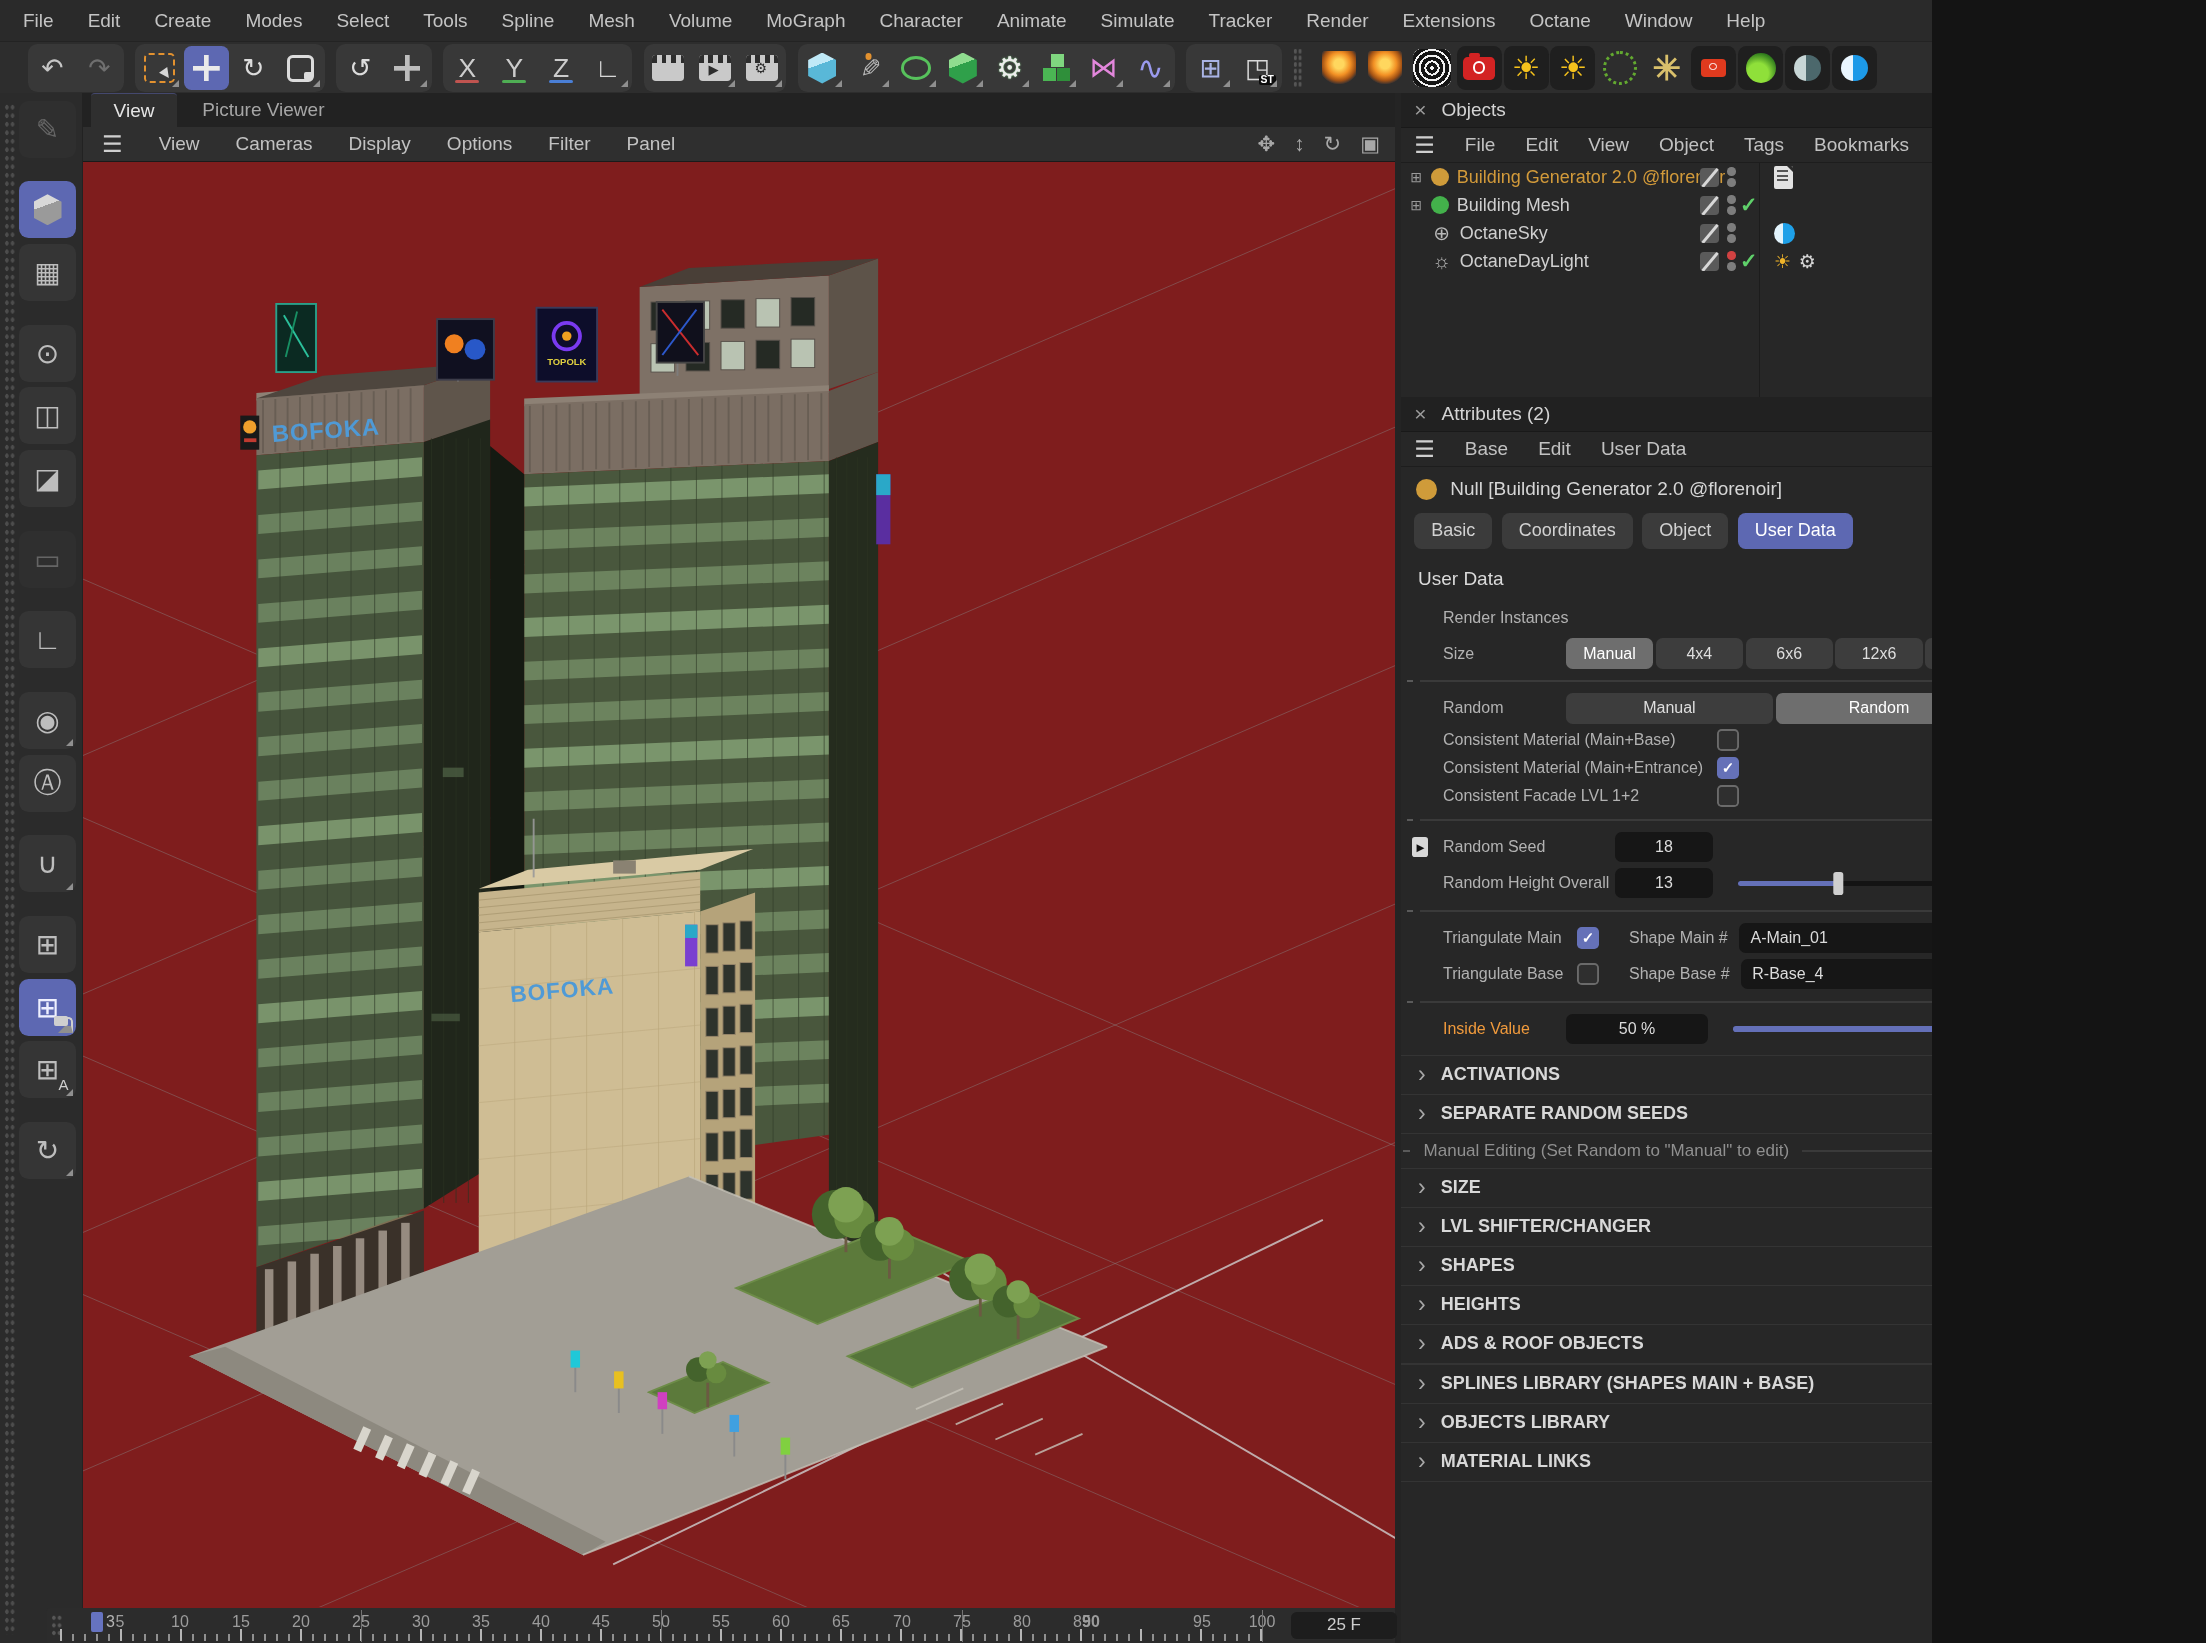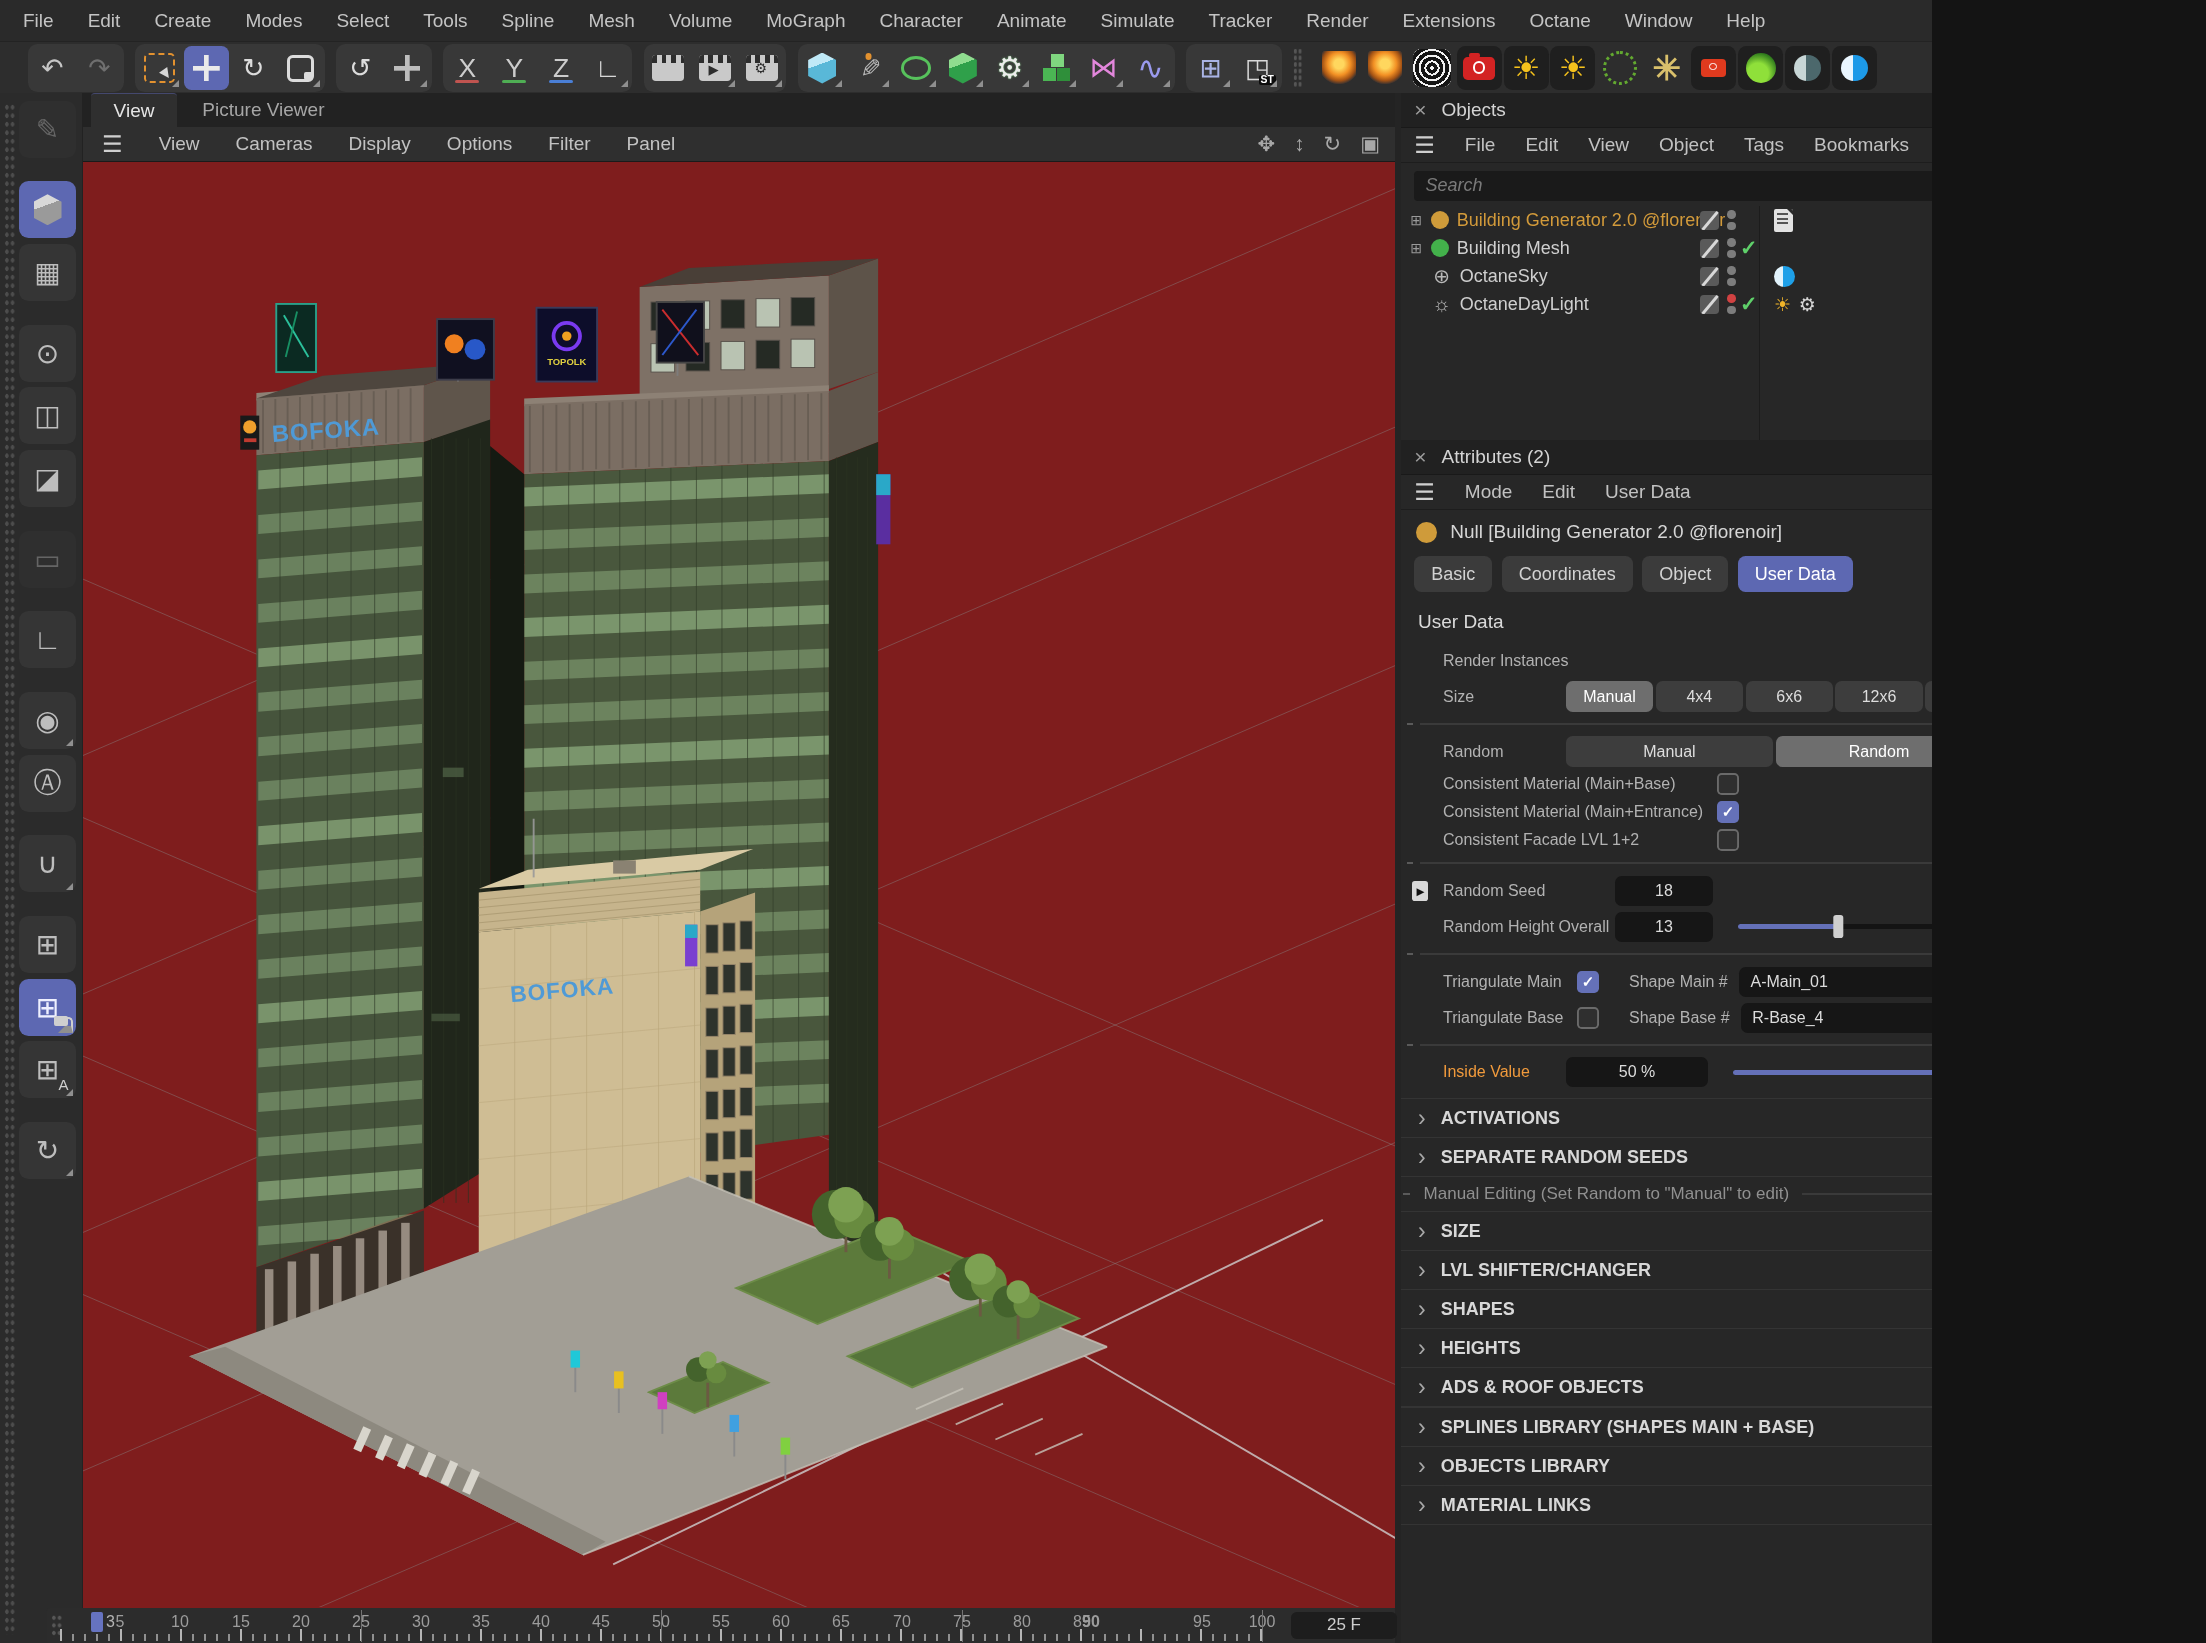--- a/index.html
+++ b/index.html
@@ -758,21 +758,20 @@
           <span class="menu-item">Tags</span>
           <span class="menu-item">Bookmarks</span>
         </span>
       <span class="pright">
         <span class="icon-mag"></span>
         <span>⌂</span>
         <span class="icon-filt"></span>
         <span>◳</span>
       </span>
     </div>
-    <div class="search">Search</div>
     <div class="tree" id="tree">
       <div class="tree-colline"></div>
     <div class="trow">
           <span class="texp">⊞</span>
           <span class="tdot" style="background: rgb(207, 155, 58);"></span>
           <span style="color: rgb(210, 154, 58);">Building Generator 2.0 @florenoir</span>
           <span class="c-pencil"></span>
           <span class="c-dots">
             <i></i>
             <i></i>
@@ -823,21 +822,21 @@
       </div>
 
     <div class="attr">
       <div class="phead">
         <span class="pclose">×</span>
         <span>Attributes (2)</span>
       </div>
       <div class="pmenu">
         <span class="hamb">☰</span>
         <span id="amenuitems" style="display:flex;gap:30px">
-            <span class="menu-item">Mode</span>
+            <span class="menu-item">Base</span>
             <span class="menu-item">Edit</span>
             <span class="menu-item">User Data</span>
           </span>
         <span class="pright">
           <span>←</span>
           <span style="color:#666">→</span>
           <span>↑</span>
           <span class="icon-mag"></span>
           <span class="icon-filt"></span>
           <span class="icon-lock"></span>

